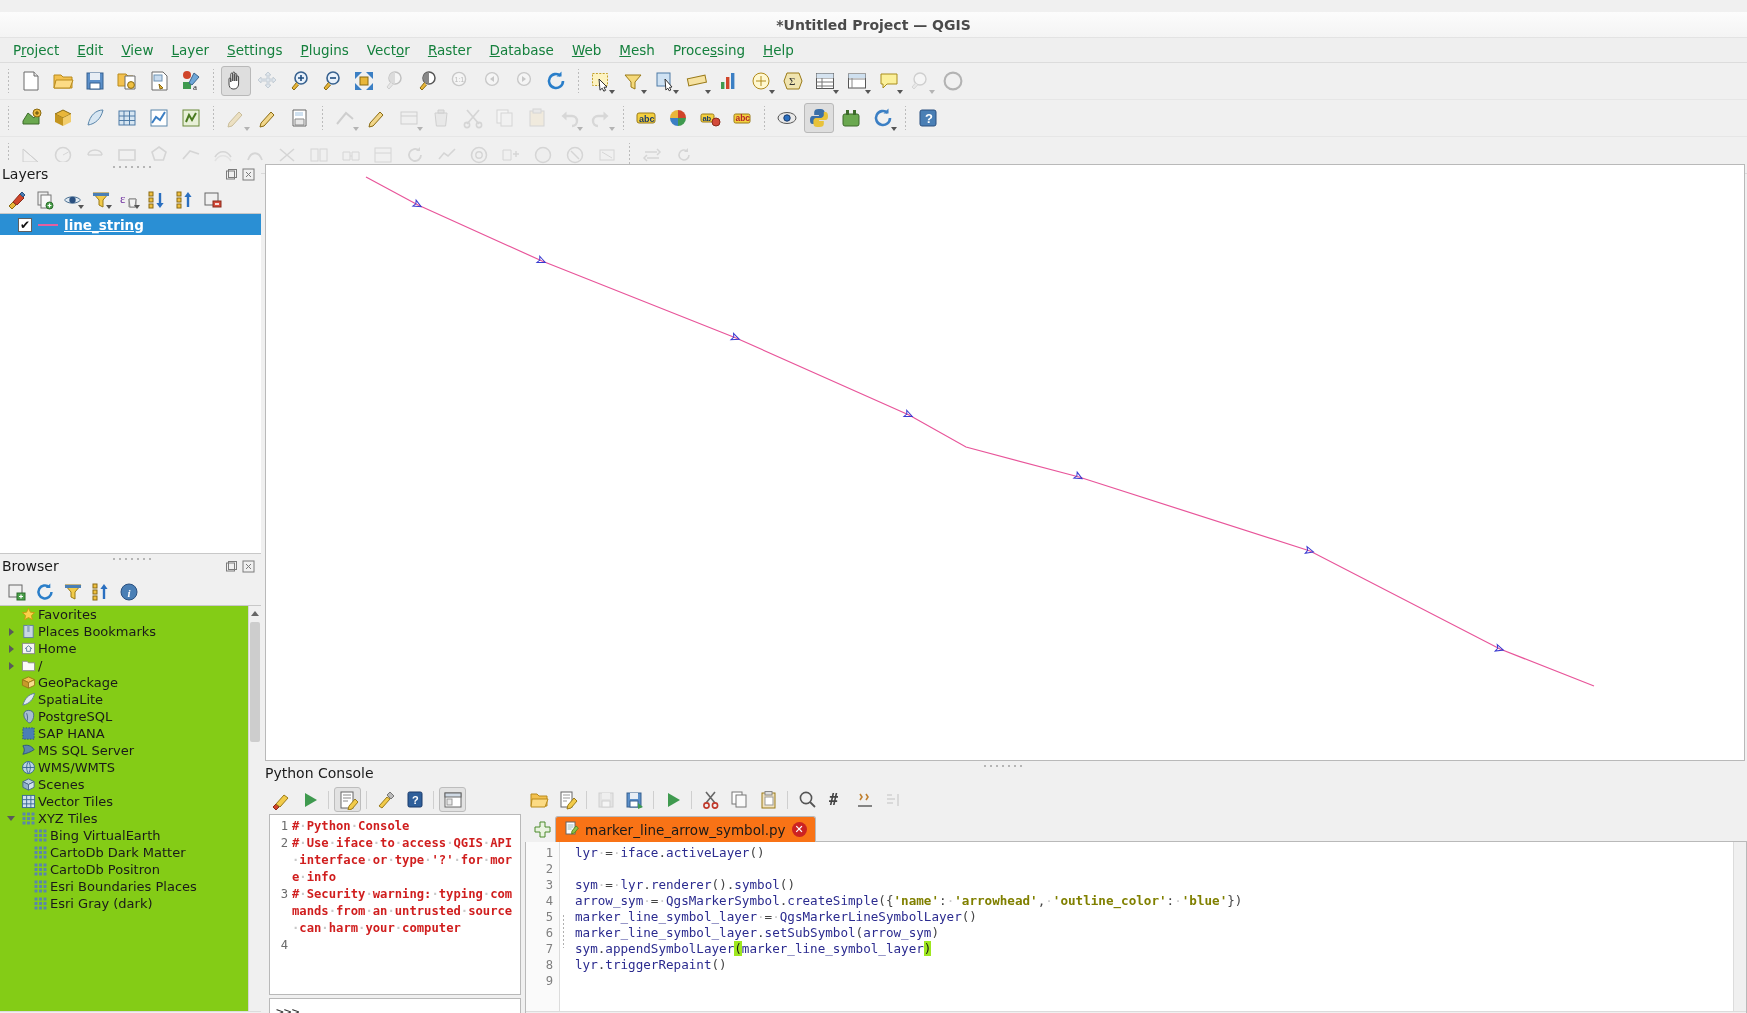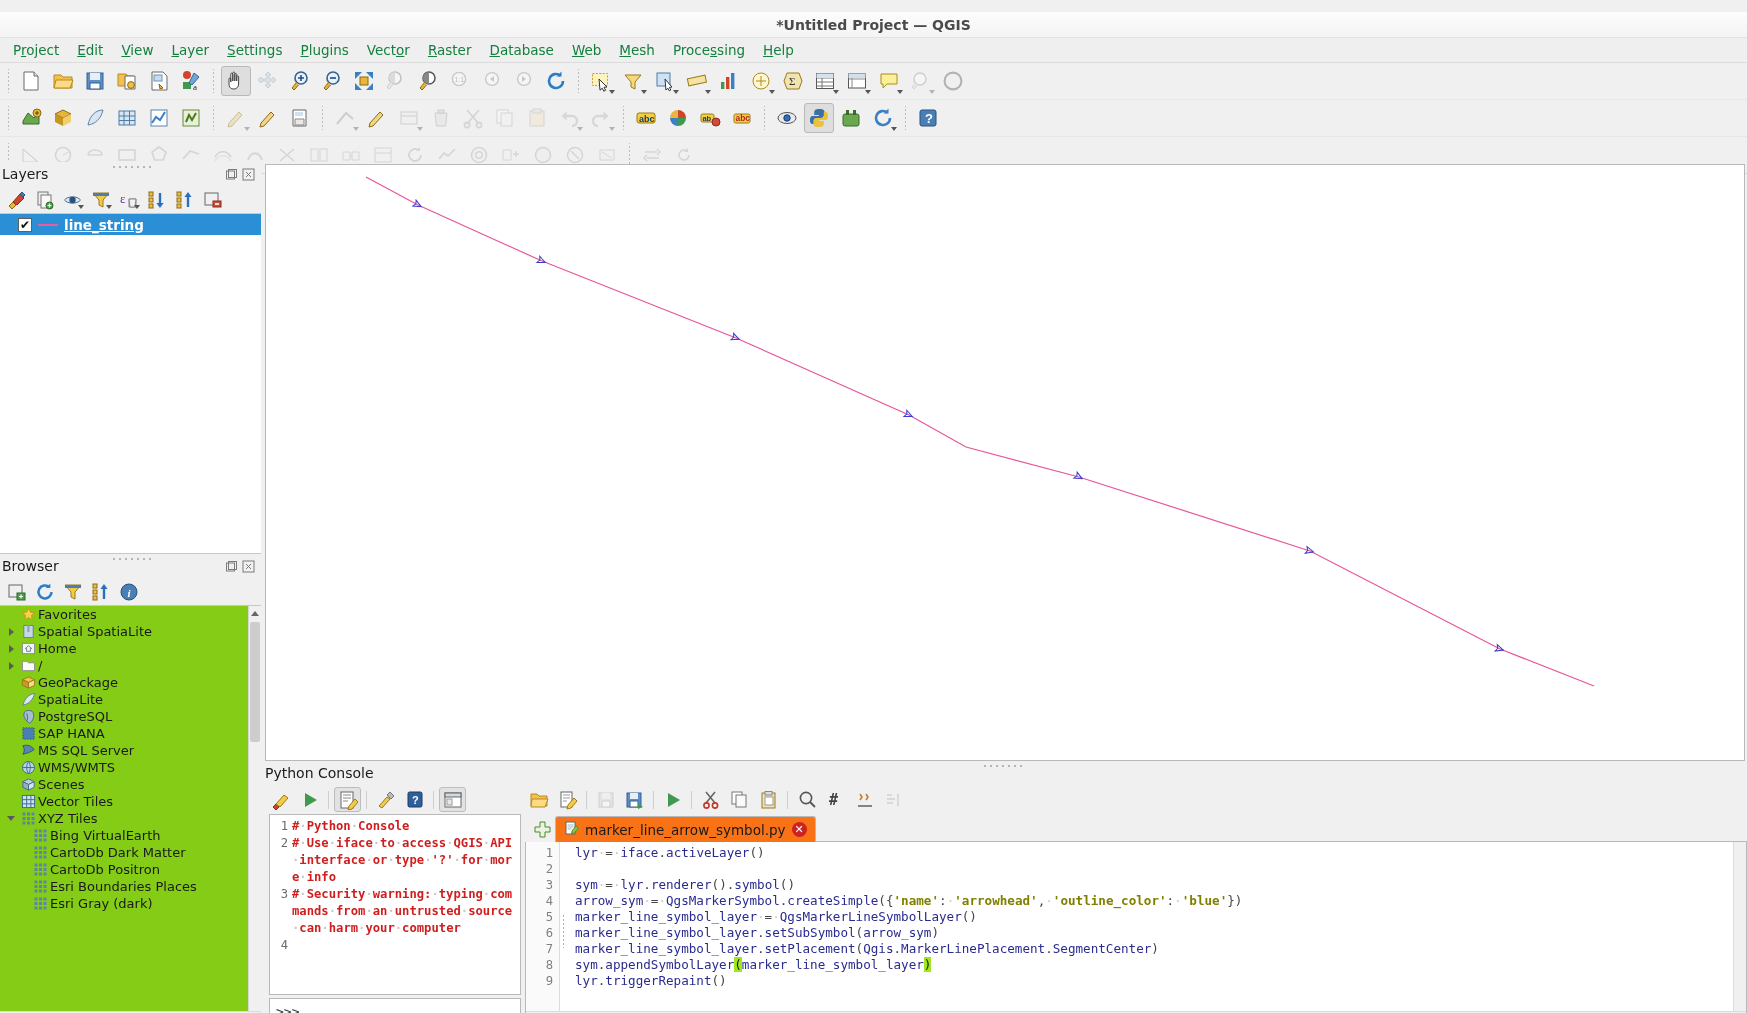--- a/index.html
+++ b/index.html
@@ -994,21 +994,21 @@
             <div class="btn-row">
               <span class="exp">
                 <i></i>
               </span>
               <span class="bic">
                 <svg width="15" height="15" viewBox="0 0 16 16">
                   <rect x="3" y="1.5" width="10" height="13" fill="#c9d6e4" stroke="#5e7f9e"></rect>
                   <rect x="6.6" y="1.5" width="2.6" height="7" fill="#8ea8c0"></rect>
                 </svg>
               </span>
-              <span>Spatial SpatiaLite</span>
+              <span>Places Bookmarks</span>
             </div>
             <div class="btn-row">
               <span class="exp">
                 <i></i>
               </span>
               <span class="bic">
                 <svg width="15" height="15" viewBox="0 0 16 16">
                   <rect x="1.5" y="2.5" width="13" height="11" fill="#f4f4f4" stroke="#8a8a8a"></rect>
                   <path d="M8 5l3.4 3H10v3H6V8H4.6z" fill="none" stroke="#5e7f9e"></path>
                 </svg>
@@ -1449,21 +1449,20 @@
               <div class="fold-col">
                 <div class="fold-dots"></div>
               </div>
               <div class="ed-lines" id="ed-lines" style="margin-left:9px;">
                   <div class="ed-line"><span class="t-name">lyr</span><span class="t-op"><span class="dotc">·</span>=<span class="dotc">·</span></span><span class="t-name">iface</span><span class="t-op">.</span><span class="t-name">activeLayer</span><span class="t-op">()</span></div>
                   <div class="ed-line">&nbsp;</div>
                   <div class="ed-line"><span class="t-name">sym</span><span class="t-op"><span class="dotc">·</span>=<span class="dotc">·</span></span><span class="t-name">lyr</span><span class="t-op">.</span><span class="t-name">renderer</span><span class="t-op">().</span><span class="t-name">symbol</span><span class="t-op">()</span></div>
                   <div class="ed-line"><span class="t-name">arrow_sym</span><span class="t-op"><span class="dotc">·</span>=<span class="dotc">·</span></span><span class="t-name">QgsMarkerSymbol</span><span class="t-op">.</span><span class="t-name">createSimple</span><span class="t-op">({</span><span class="t-str">'name'</span><span class="t-op">:<span class="dotc">·</span></span><span class="t-str">'arrowhead'</span><span class="t-op">,<span class="dotc">·</span></span><span class="t-str">'outline_color'</span><span class="t-op">:<span class="dotc">·</span></span><span class="t-str">'blue'</span><span class="t-op">})</span></div>
                   <div class="ed-line"><span class="t-name">marker_line_symbol_layer</span><span class="t-op"><span class="dotc">·</span>=<span class="dotc">·</span></span><span class="t-name">QgsMarkerLineSymbolLayer</span><span class="t-op">()</span></div>
                   <div class="ed-line"><span class="t-name">marker_line_symbol_layer</span><span class="t-op">.</span><span class="t-name">setSubSymbol</span><span class="t-op">(</span><span class="t-name">arrow_sym</span><span class="t-op">)</span></div>
-                  <div class="ed-line"><span class="t-name">marker_line_symbol_layer</span><span class="t-op">.</span><span class="t-name">setPlacement</span><span class="t-op">(</span><span class="t-name">Qgis</span><span class="t-op">.</span><span class="t-name">MarkerLinePlacement</span><span class="t-op">.</span><span class="t-name">SegmentCenter</span><span class="t-op">)</span></div>
                   <div class="ed-line"><span class="t-name">sym</span><span class="t-op">.</span><span class="t-name">appendSymbolLayer</span><span class="t-paren-hl">(</span><span class="t-name">marker_line_symbol_layer</span><span class="t-paren-hl">)</span></div>
                   <div class="ed-line"><span class="t-name">lyr</span><span class="t-op">.</span><span class="t-name">triggerRepaint</span><span class="t-op">()</span></div>
                 </div>
               <div class="ed-vscroll"></div>
               <div class="ed-hscroll">
                 <div class="ed-hthumb"></div>
               </div>
             </div>
           </div>
         </div>

